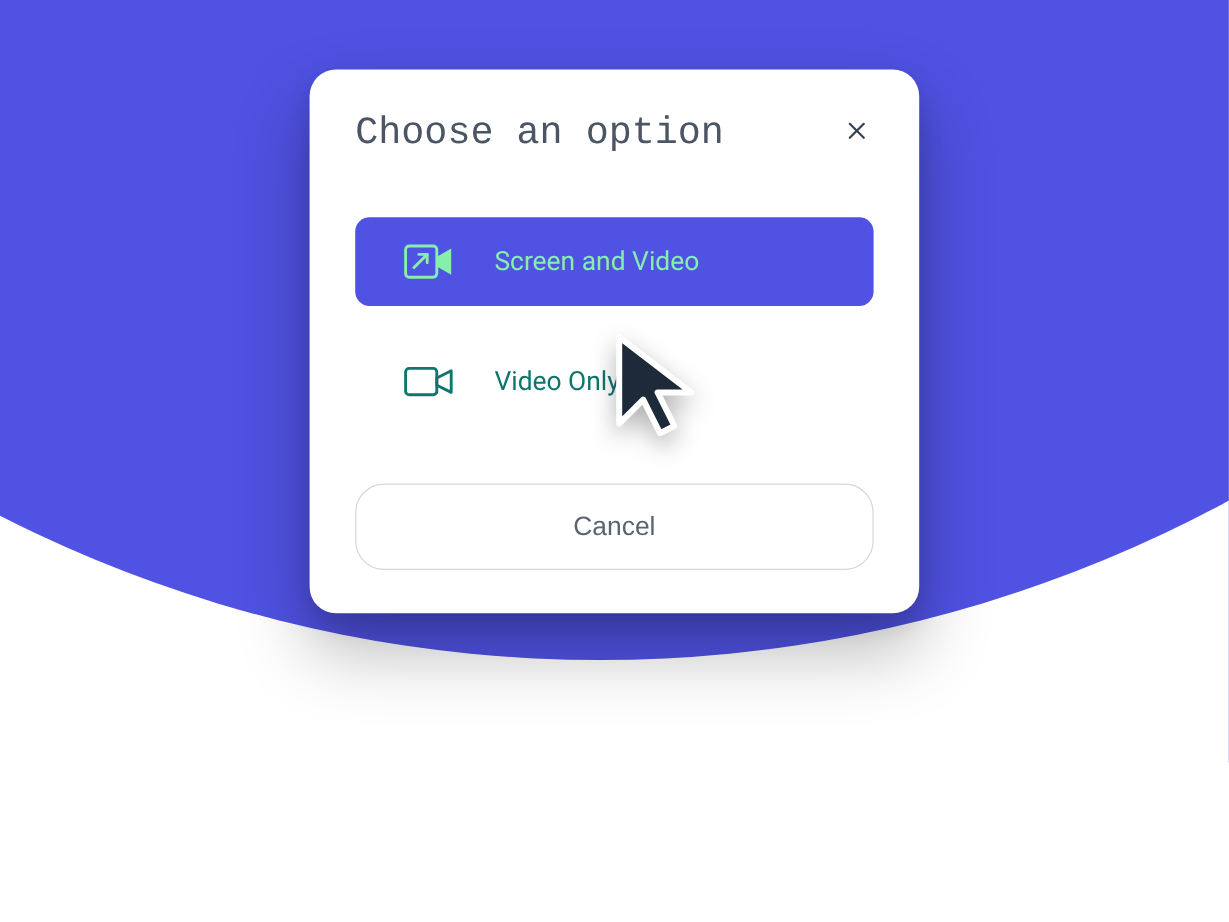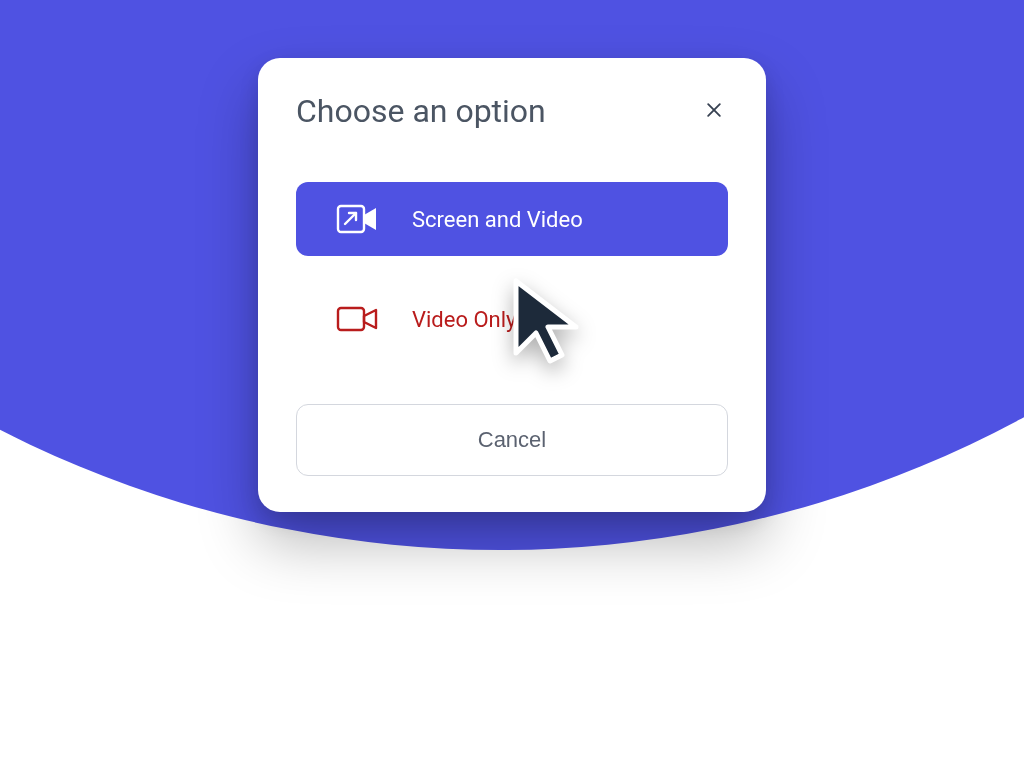--- a/index.html
+++ b/index.html
@@ -31,49 +31,50 @@
   .modal-header {
     display: flex;
     align-items: center;
     justify-content: space-between;
     margin-bottom: 52px;
   }
   .modal-title {
     font-size: 32px;
     color: #4b5563;
     font-weight: 400;
+    font-family: Liberation Mono, monospace;
   }
   .close-btn {
     background: none; border: none; cursor: pointer; padding: 4px;
     color: #374151;
   }
 
   .options { display: flex; flex-direction: column; gap: 26px; margin-bottom: 48px; }
 
   .option {
     display: flex;
     align-items: center;
     gap: 34px;
     padding: 22px 40px;
     border-radius: 12px;
     cursor: pointer;
-    color: #b91c1c;
+    color: #0f766e;
     font-size: 22px;
     font-weight: 400;
   }
   .option.selected {
     background: #4f52e2;
-    color: #ffffff;
+    color: #86efac;
   }
   .option .icon-slot { width: 42px; display: flex; justify-content: center; }
 
   .cancel-btn {
     width: 100%;
     padding: 22px 0;
-    border-radius: 12px;
+    border-radius: 24px;
     border: 1.5px solid #d4d7de;
     background: #ffffff;
     color: #5b6270;
     font-size: 22px;
     cursor: pointer;
   }
 
   
   .cursor {
     position: absolute;

